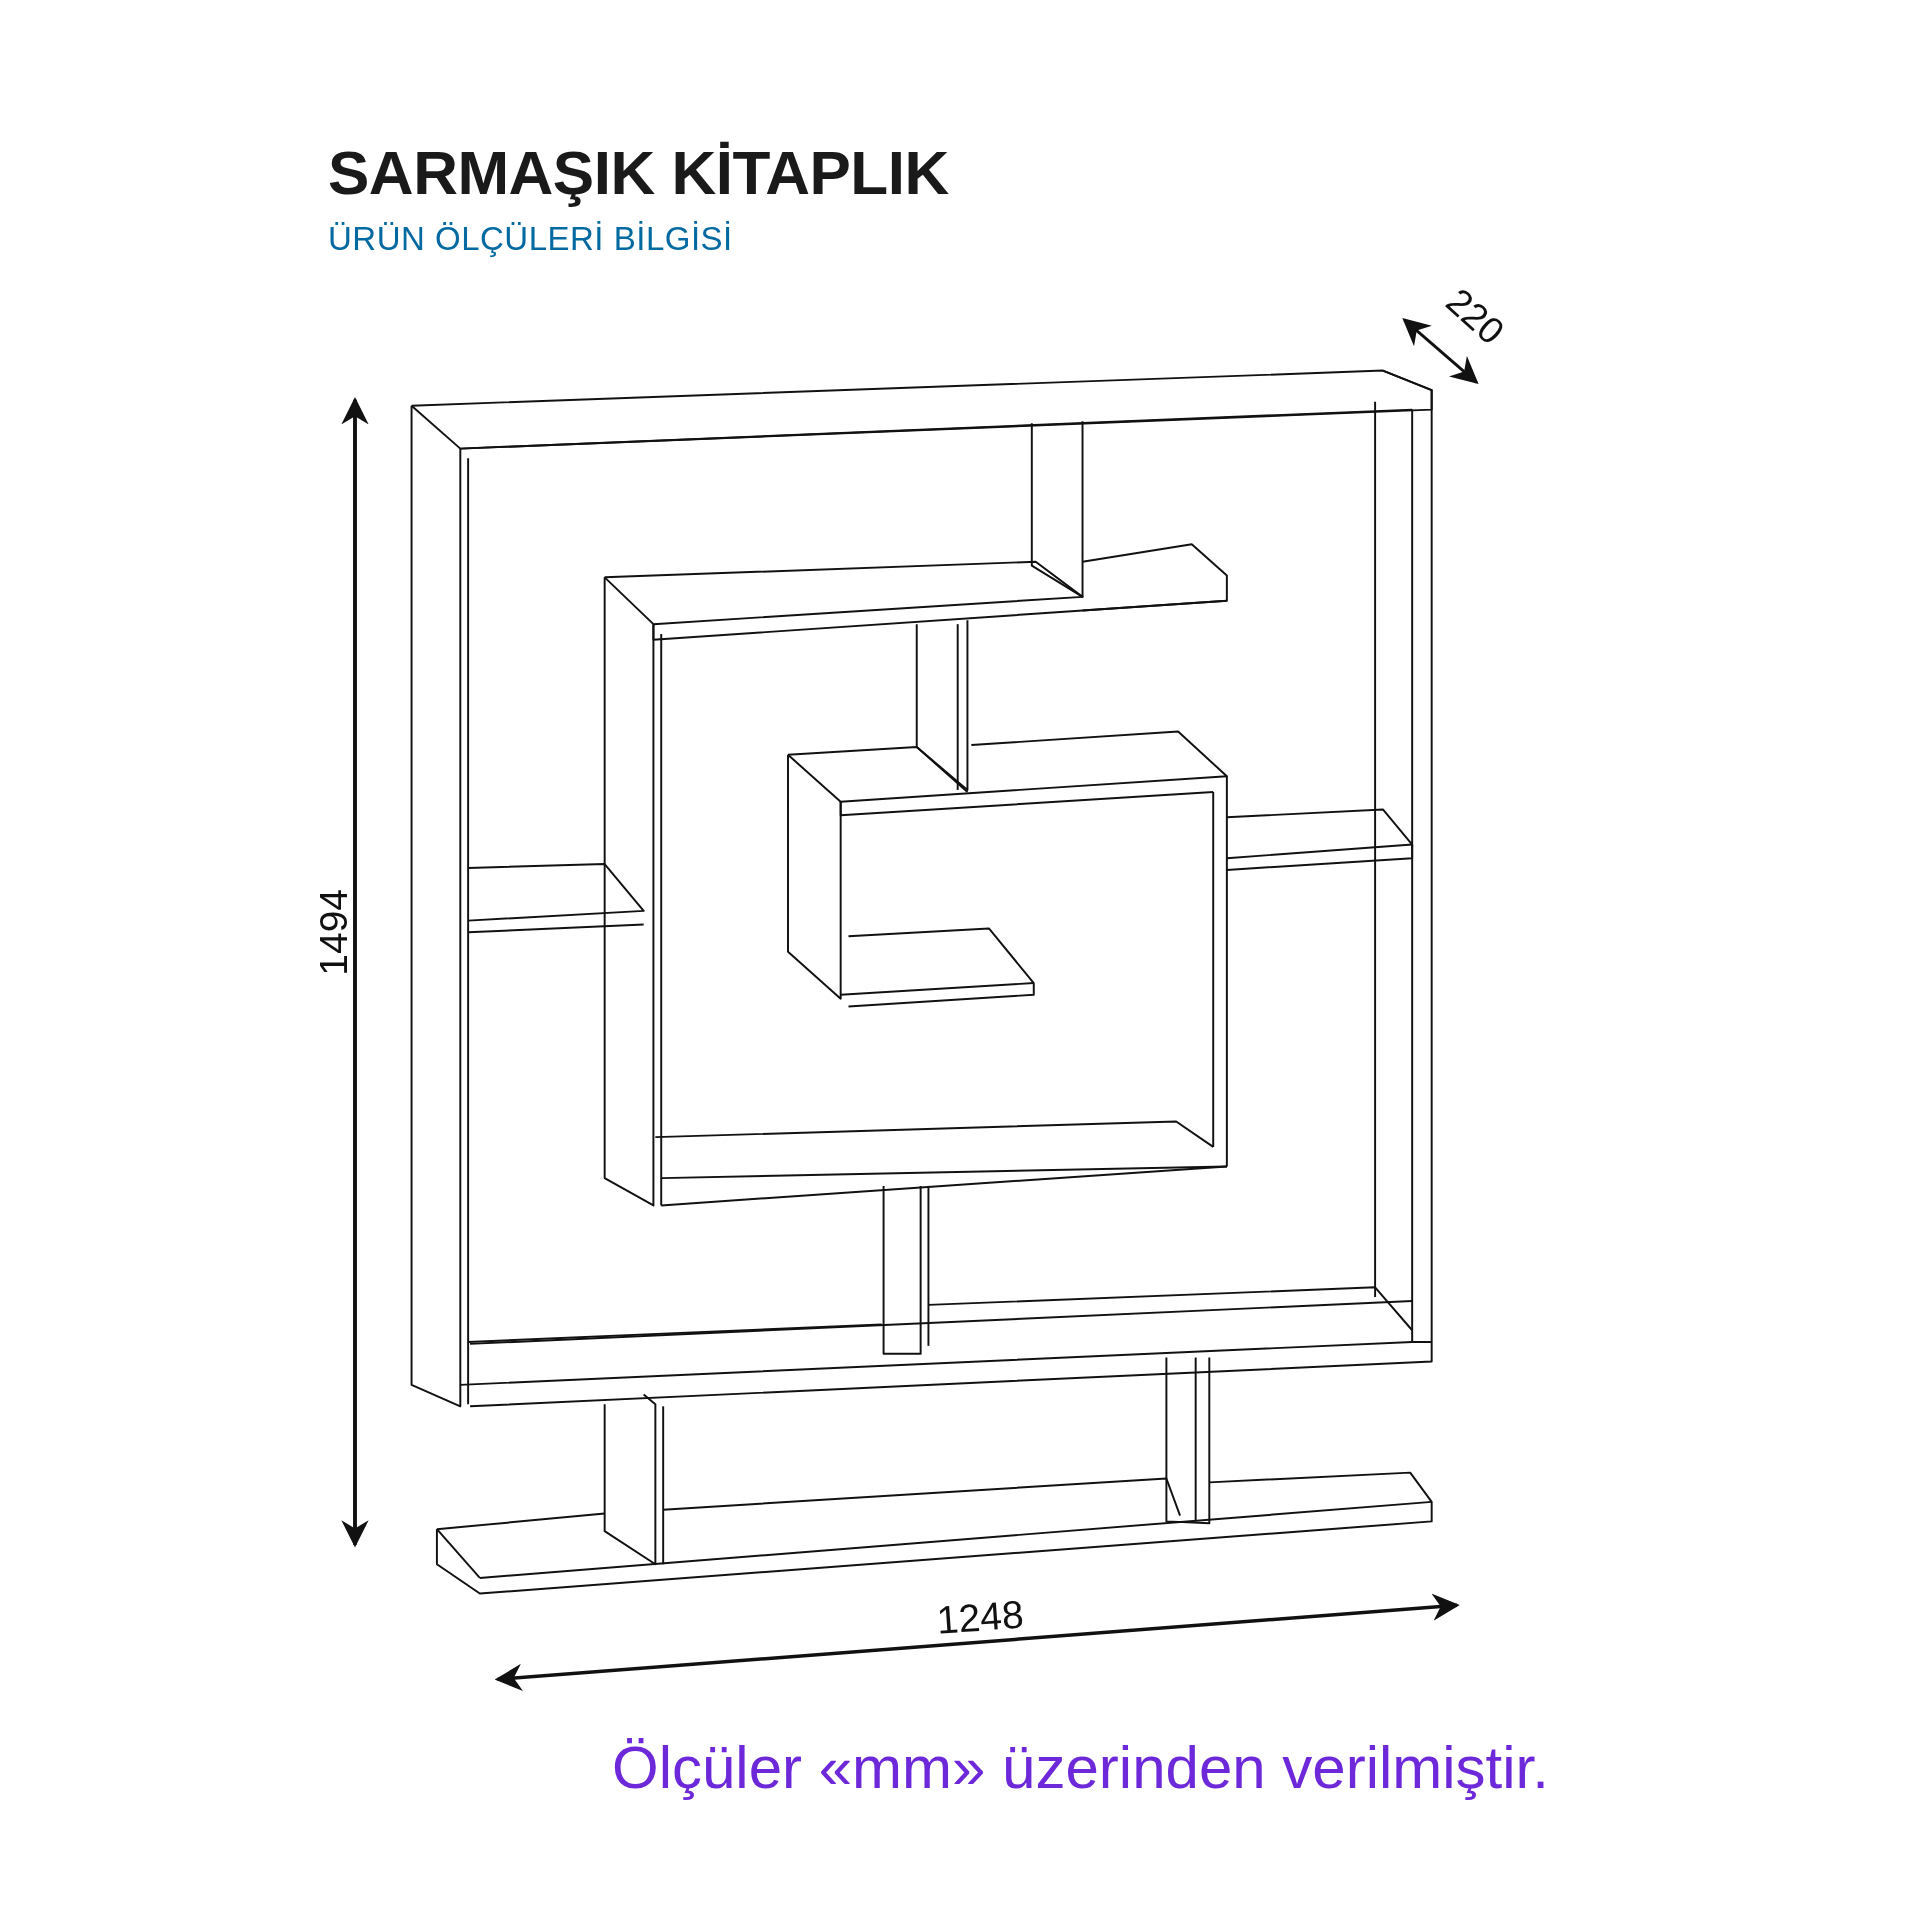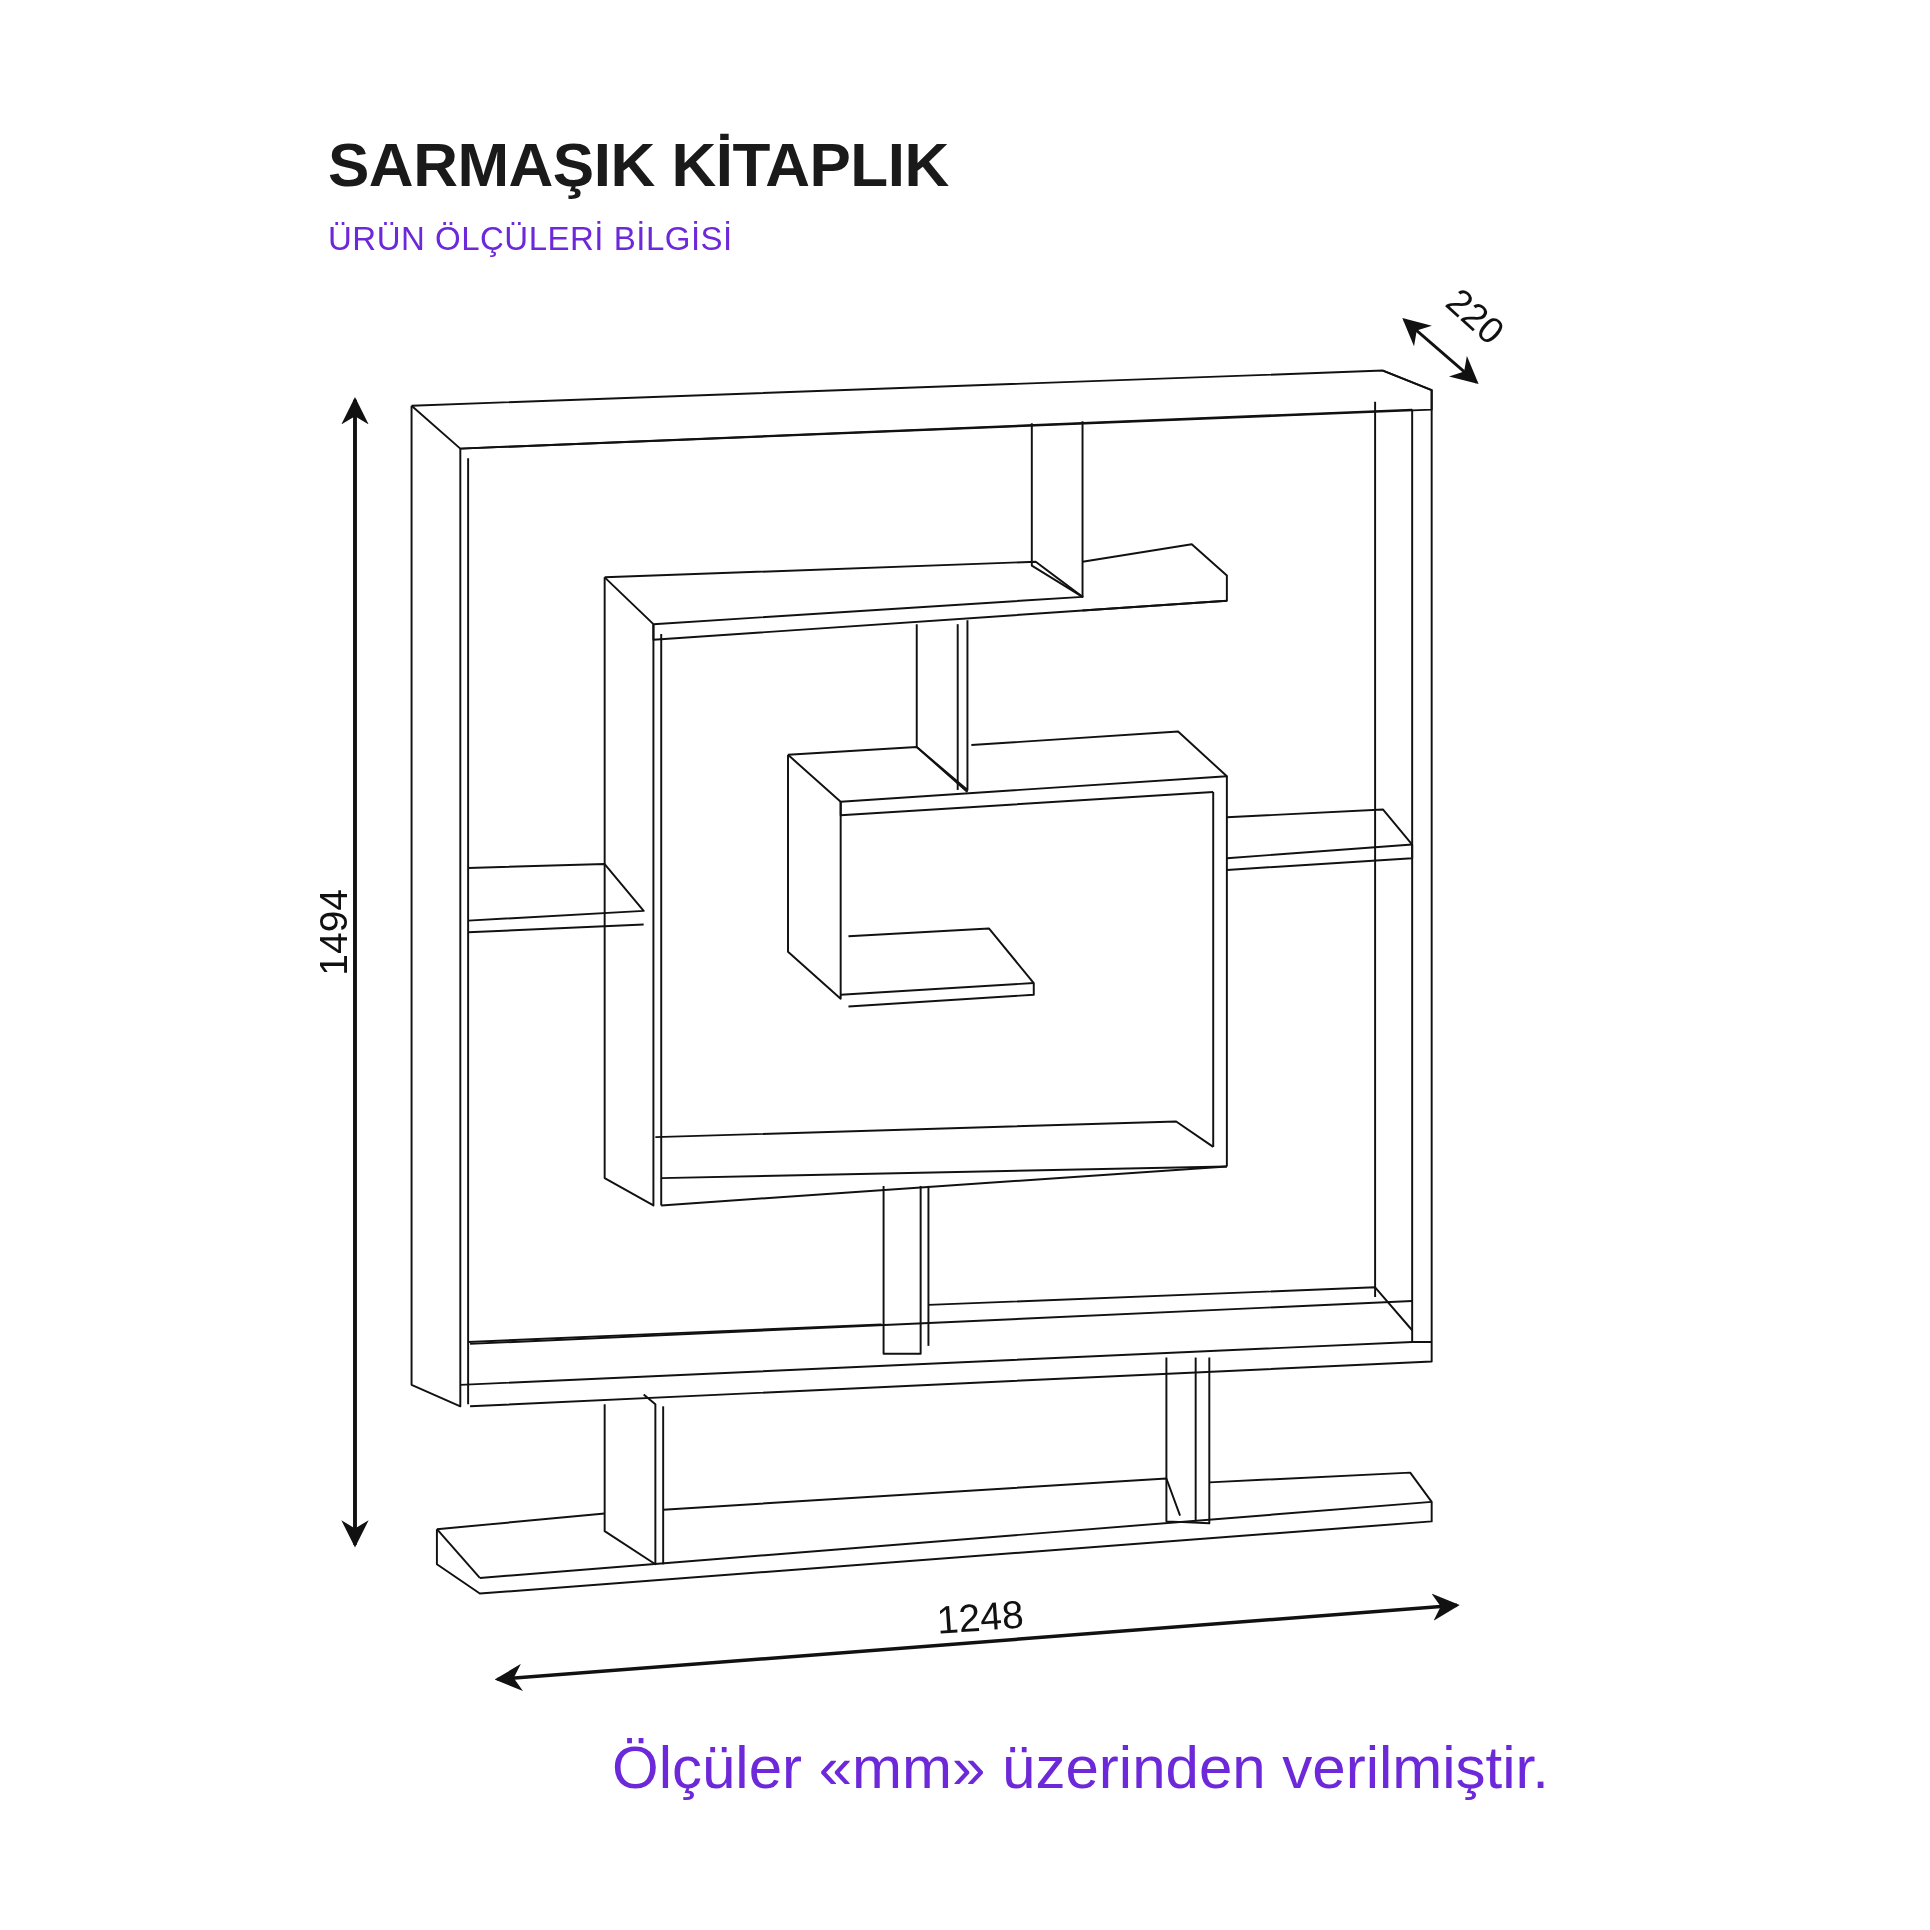--- a/index.html
+++ b/index.html
@@ -1,25 +1,25 @@
 <!DOCTYPE html>
 <html><head>
   <meta charset="utf-8">
   <style>
     html, body { margin: 0; padding: 0; background: #ffffff; }
     body { width: 1931px; height: 1931px; position: relative; overflow: hidden; }
     .title {
-      position: absolute; left: 328px; top: 134px;
+      position: absolute; left: 328px; top: 142px;
       font-family: "Liberation Sans", sans-serif; font-weight: bold;
       font-size: 62px; color: #1a1a1a; letter-spacing: -0.5px; line-height: 1;
     }
     .subtitle {
       position: absolute; left: 328px; top: 222px;
       font-family: "Liberation Sans", sans-serif; font-weight: normal;
-      font-size: 33px; color: #6d28d9; letter-spacing: 0.5px; line-height: 1;
+      font-size: 33px; color: #0369a1; letter-spacing: 0.5px; line-height: 1;
     }
     .footnote {
       position: absolute; left: 612px; top: 1738px;
       font-family: "Liberation Sans", sans-serif; font-size: 60px; color: #6d28d9; line-height: 1;
     }
     svg.drawing { position: absolute; left: 0; top: 0; }
     .dimtext { font-family: "Liberation Sans", sans-serif; fill: #111111; }
   </style>
 </head>
 <body>

